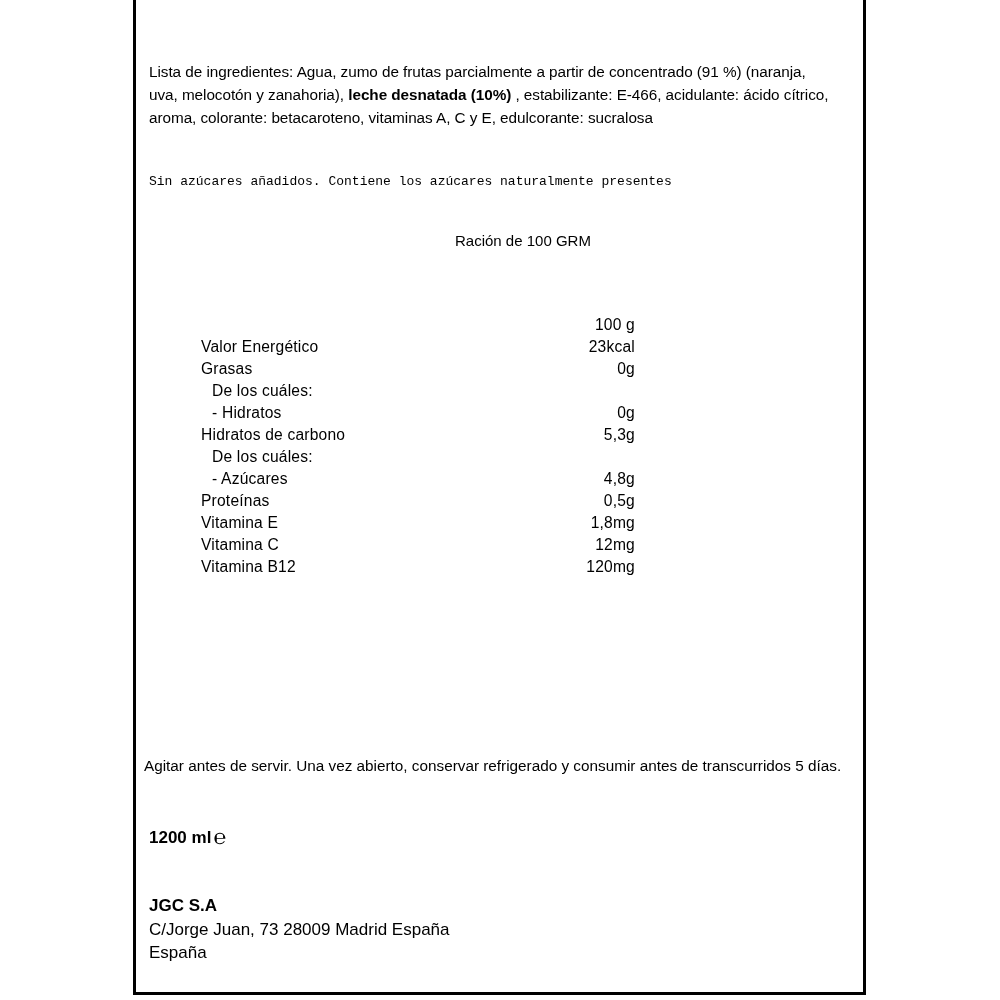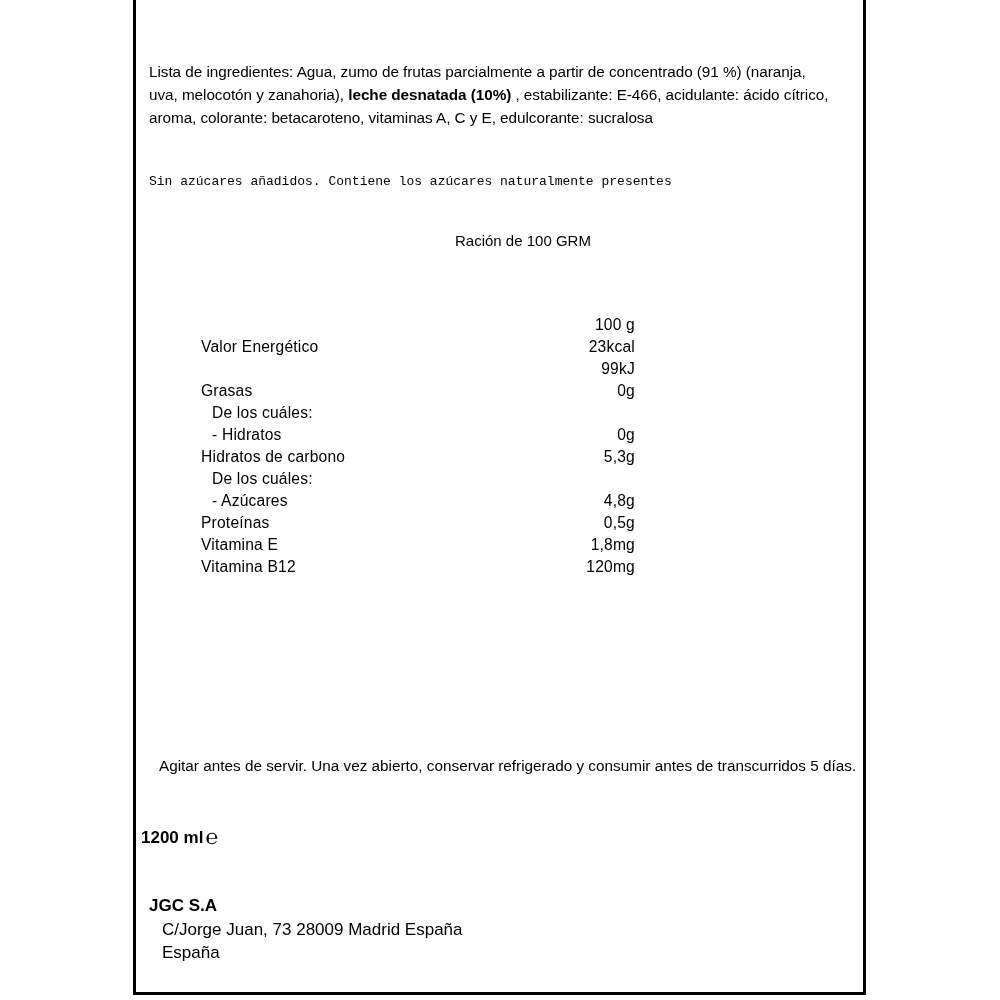--- a/index.html
+++ b/index.html
@@ -110,29 +110,29 @@
     left: 280px;
     width: 167px;
     text-align: right;
     white-space: nowrap;
     letter-spacing: 0.2px;
   }
 
   
   .storage-note {
     position: absolute;
-    left: 23px;
+    left: 8px;
     top: 758px;
     width: 700px;
     font-size: 15.3px;
     line-height: 23px;
   }
   .volume {
     position: absolute;
-    left: 5px;
+    left: 13px;
     top: 829px;
     font-size: 17px;
     font-weight: bold;
     line-height: 24px;
     white-space: nowrap;
   }
   .volume .e-mark {
     font-weight: normal;
     font-size: 21px;
     font-family: "Liberation Serif", serif;
@@ -144,21 +144,21 @@
     left: 13px;
     top: 898px;
     width: 690px;
     font-size: 17px;
     line-height: 23.5px;
   }
   .company .company-name {
     font-weight: bold;
     display: block;
   }
-  .company .company-line { display: block; margin-left: 13px; }
+  .company .company-line { display: block; }
 </style>
 </head>
 <body>
 
 <div id="label-frame">
   <div id="label-inner">
 
 
     <div class="ingredients">
       <span>Lista de ingredientes: Agua, zumo de frutas parcialmente a partir de concentrado (91 %) (naranja, uva, melocotón y zanahoria), </span><b>leche desnatada (10%)</b><span> , estabilizante: E-466, acidulante: ácido cítrico, aroma, colorante: betacaroteno, vitaminas A, C y E, edulcorante: sucralosa</span>
@@ -171,24 +171,20 @@
     <div class="nutrition-table" id="nutrition-table">
         <div class="nutri-row">
           <span class="nutri-label"></span>
           <span class="nutri-value">100 g</span>
         </div>
         <div class="nutri-row">
           <span class="nutri-label">Valor  Energético</span>
           <span class="nutri-value">23kcal</span>
         </div>
         <div class="nutri-row">
-          <span class="nutri-label"></span>
-          <span class="nutri-value">99kJ</span>
-        </div>
-        <div class="nutri-row">
           <span class="nutri-label">Grasas</span>
           <span class="nutri-value">0g</span>
         </div>
         <div class="nutri-row">
           <span class="nutri-label indent">De los cuáles:</span>
           <span class="nutri-value"></span>
         </div>
         <div class="nutri-row">
           <span class="nutri-label indent">- Hidratos</span>
           <span class="nutri-value">0g</span>
@@ -205,20 +201,24 @@
           <span class="nutri-label indent">- Azúcares</span>
           <span class="nutri-value">4,8g</span>
         </div>
         <div class="nutri-row">
           <span class="nutri-label">Proteínas</span>
           <span class="nutri-value">0,5g</span>
         </div>
         <div class="nutri-row">
           <span class="nutri-label">Vitamina  E</span>
           <span class="nutri-value">1,8mg</span>
+        </div>
+        <div class="nutri-row">
+          <span class="nutri-label">Vitamina  C</span>
+          <span class="nutri-value">12mg</span>
         </div>
         <div class="nutri-row">
           <span class="nutri-label">Vitamina  B12</span>
           <span class="nutri-value">120mg</span>
         </div>
       </div>
 
     <div class="storage-note">Agitar antes de servir. Una vez abierto, conservar refrigerado y consumir antes de transcurridos 5 días.</div>
 
     <div class="volume">

